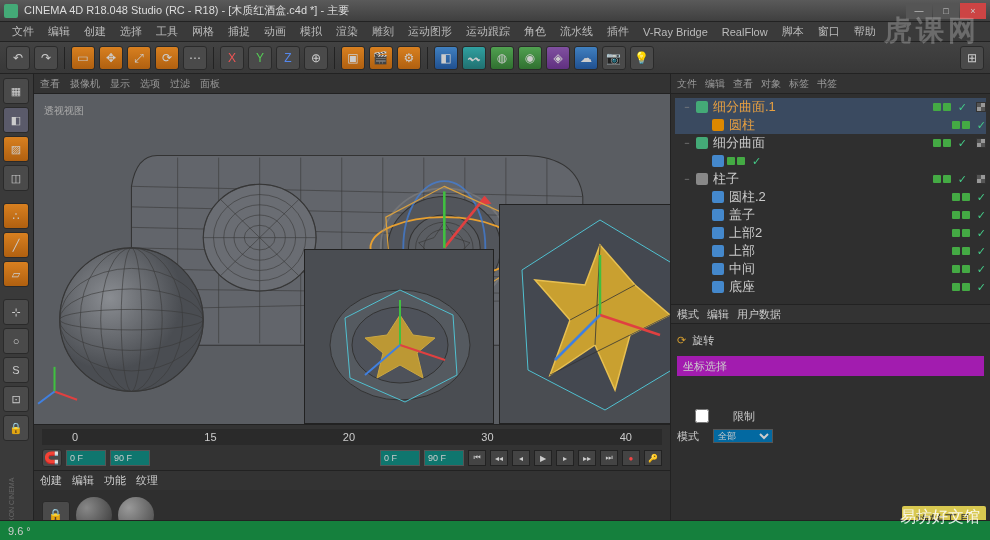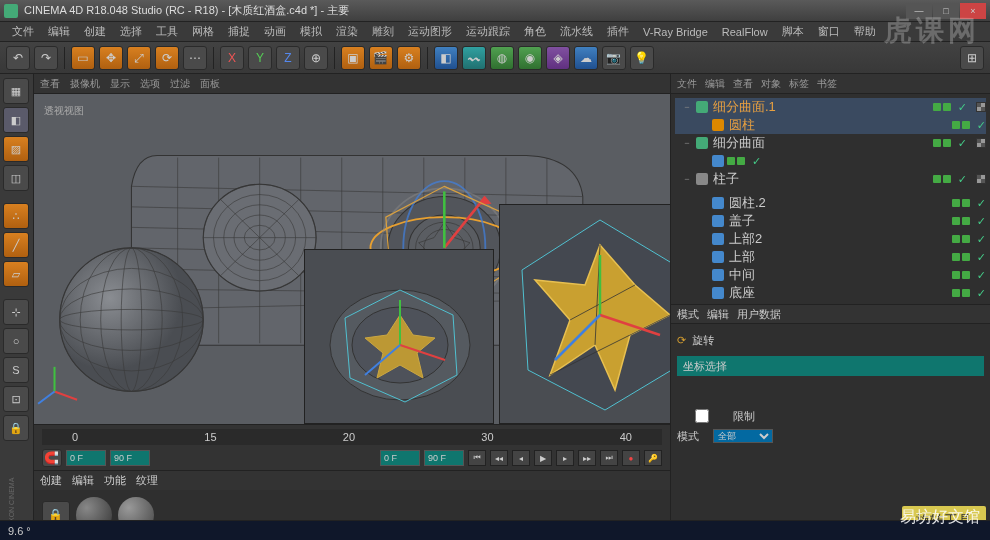--- a/index.html
+++ b/index.html
@@ -51,21 +51,21 @@
 .objrow .dots{display:flex;gap:2px}
 .objrow .dot{width:8px;height:8px;border-radius:1px}
 .dot.g{background:#4a4}
 .ckblk{width:10px;height:10px;background:repeating-conic-gradient(#999 0 25%,#555 0 50%);border:1px solid #333}
 .attrhdr{height:20px;background:#333;display:flex;align-items:center;padding:0 6px;gap:8px;border-top:1px solid #222;border-bottom:1px solid #222}
 .attrpanel{flex:1;background:#2f2f2f;padding:6px;position:relative}
 .attrrow{display:flex;align-items:center;height:20px;gap:6px;font-size:10px;color:#aaa}
 .attrrow input{width:50px;height:14px;background:#222;border:1px solid #555;color:#ccc;font-size:9px}
 .attrrow select{width:60px;height:14px;background:#0369a1;border:1px solid #555;color:#ccc;font-size:9px}
 .toolhl{position:absolute;right:4px;bottom:4px;background:#d8c850;color:#333;padding:6px 14px;font-size:14px;border-radius:2px}
-.statusbar{position:absolute;bottom:0;left:0;right:0;height:20px;background:#0f172a;display:flex;align-items:center;padding:0 8px;font-size:10px;color:#999;border-top:1px solid #222}
+.statusbar{position:absolute;bottom:0;left:0;right:0;height:20px;background:#15803d;display:flex;align-items:center;padding:0 8px;font-size:10px;color:#999;border-top:1px solid #222}
 .watermark1{position:absolute;top:12px;right:10px;font-size:28px;color:rgba(255,255,255,.25);font-weight:bold;letter-spacing:4px}
 .watermark2{position:absolute;bottom:12px;right:10px;font-size:16px;color:rgba(255,255,255,.85)}
 .inset{position:absolute;background:#4a4d52;border:1px solid #222}
 .inset1{left:270px;bottom:0;width:190px;height:175px}
 .inset2{left:465px;bottom:0;width:200px;height:220px}
 svg{display:block}
 </style>
 </head>
 <body>
 
@@ -354,21 +354,21 @@
           <span class="ind">−</span>
           <span class="oicon" style="background:#888"></span>
           <span class="oname" style="color:#ccc">柱子</span>
           <span class="dots">
             <span class="dot g"></span>
             <span class="dot g"></span>
           </span>
           <span style="color:#4c8;margin-left:4px">✓</span>
           <span class="ckblk" style="margin-left:6px"></span>
         </div>
-        <div class="objrow" style="padding-left: 22px; margin-top: 6px;">
+        <div class="objrow" style="padding-left: 22px;">
           <span class="ind"></span>
           <span class="oicon" style="background:#48c"></span>
           <span class="oname" style="color:#ccc">圆柱.2</span>
           <span class="dots">
             <span class="dot g"></span>
             <span class="dot g"></span>
           </span>
           <span style="color:#4c8;margin-left:4px">✓</span>
         </div>
         <div class="objrow" style="padding-left: 22px;">
@@ -426,21 +426,21 @@
         <span>模式</span>
         <span>编辑</span>
         <span>用户数据</span>
       </div>
     <div class="attrpanel">
       <div class="attrrow">
         <span style="color:#d8a030">⟳</span>
         <span>旋转</span>
       </div>
       <div style="height:6px"></div>
-      <div class="attrrow" style="background:#0f766e;padding:2px 6px">
+      <div class="attrrow" style="background:#a21caf;padding:2px 6px">
         <span>坐标选择</span>
       </div>
       <div style="height:30px"></div>
       <div class="attrrow">
         <input type="checkbox" style="">
         <span>限制</span>
       </div>
       <div class="attrrow">
         <span style="width:30px">模式</span>
         <select><option>全部</option></select>

